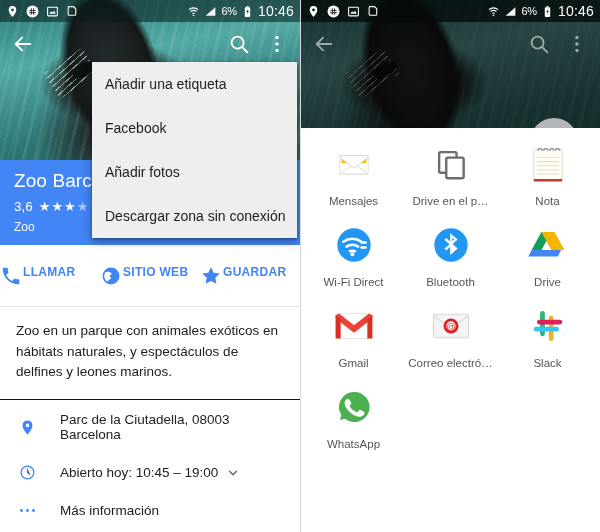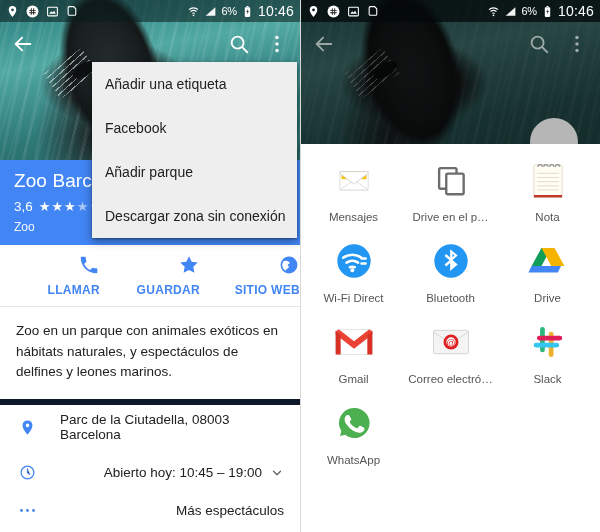--- a/index.html
+++ b/index.html
@@ -89,45 +89,45 @@
   .st{ color:#fff; }
   .st.half{ color:rgba(255,255,255,.55); }
   .st.off{ color:rgba(255,255,255,.42); }
   .place-cat{ font-size:12px; margin-top:6px; color:rgba(255,255,255,.95); }
 
   
   .actions{
     position:absolute; top:245px; left:0; width:100%; height:62px;
     display:flex; align-items:center; border-bottom:1px solid #e4e4e4; z-index:5;
   }
-  .action{ flex:1; display:flex; flex-direction:column; align-items:flex-end; gap:7px; cursor:pointer; }
+  .action{ flex:1; display:flex; align-items:flex-start; gap:1px; cursor:pointer; }
   .action-label{ font-size:12px; color:#4285f4; font-weight:600; letter-spacing:.3px; }
 
   
   .desc{
     position:absolute; top:307px; left:0; width:100%;
     padding:14px 16px 16px; font-size:13.5px; line-height:1.52; color:#212121;
-    border-bottom:6px solid #0f172a;
+    border-bottom:1px solid #0f172a;
   }
 
   
   .inforows{ position:absolute; top:401px; left:0; width:100%; }
-  .inforow{ display:flex; align-items:center; padding:11px 16px; cursor:pointer;justify-content:space-between; }
+  .inforow{ display:flex; align-items:center; padding:11px 16px; cursor:pointer; }
   .inforow .ri{ width:22px; min-width:22px; display:flex; justify-content:center; }
   .inforow .rt{ margin-left:22px; font-size:13.5px; color:#212121; display:flex; align-items:center; gap:8px; }
 
   
   .fab{
     position:absolute; right:22px; top:118px; width:48px; height:48px; border-radius:50%;
     background:#b6b6b6; z-index:12;
   }
 
   
   .sheet{
-    position:absolute; top:144px; left:0; width:100%; height:291px;
+    position:absolute; top:128px; left:0; width:100%; height:291px;
     background:#fff; z-index:20; padding:14px 4px 0;
   }
   .grid{ display:grid; grid-template-columns:repeat(3,1fr); row-gap:16px; }
   .app{ display:flex; flex-direction:column; align-items:center; gap:9px; cursor:pointer; padding:0 4px; }
   .app-ico{ width:44px; height:44px; display:flex; align-items:center; justify-content:center; }
   .app-label{
     font-size:11.5px; color:#555; text-align:center; max-width:92px;
     white-space:nowrap; overflow:hidden; text-overflow:ellipsis;
   }
 </style>
@@ -205,43 +205,43 @@
         <span class="st half">★</span>
         <span class="st off">★</span>
       </span>
     </div>
     <div class="place-cat">Zoo</div>
   </div>
 
   <div class="menu">
     <div class="menu-item">Añadir una etiqueta</div>
     <div class="menu-item">Facebook</div>
-    <div class="menu-item">Añadir parque</div>
+    <div class="menu-item">Añadir fotos</div>
     <div class="menu-item">Descargar zona sin conexión</div>
   </div>
 
   <div class="actions">
     <div class="action">
       <svg width="22" height="22" viewBox="0 0 24 24">
           <path fill="#4285f4" d="M6.6 10.8c1.4 2.8 3.8 5.1 6.6 6.6l2.2-2.2c.3-.3.7-.4 1-.2 1.2.4 2.4.6 3.7.6.6 0 1 .4 1 1V20c0 .6-.4 1-1 1C10.6 21 3 13.4 3 4c0-.6.4-1 1-1h3.5c.6 0 1 .4 1 1 0 1.3.2 2.5.6 3.7.1.3 0 .7-.2 1z"></path>
         </svg>
       <span class="action-label">LLAMAR</span>
     </div>
     <div class="action">
       <svg width="22" height="22" viewBox="0 0 24 24">
-          <path fill="#4285f4" d="M12 2.5l2.9 6 6.6.9-4.8 4.6 1.2 6.5L12 17.4 6.1 20.5l1.2-6.5L2.5 9.4l6.6-.9z"></path>
-        </svg>
-      <span class="action-label">GUARDAR</span>
+          <circle cx="12" cy="12" r="9.2" fill="#4285f4"></circle>
+          <path fill="#fff" d="M7 7.5c2.2-.4 4.6.3 5.6 1.6.6.8-.2 1.6-1.2 1.9-1.3.4-1 1.6-.1 2.1 1.1.6.5 2.1-.7 2.6-1.4.6-2.2 1.6-2 2.6-2.4-1-4-3.4-4-6.2 0-1.7.6-3.3 1.6-4.5z"></path>
+        </svg>
+      <span class="action-label">SITIO WEB</span>
     </div>
     <div class="action">
       <svg width="22" height="22" viewBox="0 0 24 24">
-          <circle cx="12" cy="12" r="9.2" fill="#4285f4"></circle>
-          <path fill="#fff" d="M7 7.5c2.2-.4 4.6.3 5.6 1.6.6.8-.2 1.6-1.2 1.9-1.3.4-1 1.6-.1 2.1 1.1.6.5 2.1-.7 2.6-1.4.6-2.2 1.6-2 2.6-2.4-1-4-3.4-4-6.2 0-1.7.6-3.3 1.6-4.5z"></path>
-        </svg>
-      <span class="action-label">SITIO WEB</span>
+          <path fill="#4285f4" d="M12 2.5l2.9 6 6.6.9-4.8 4.6 1.2 6.5L12 17.4 6.1 20.5l1.2-6.5L2.5 9.4l6.6-.9z"></path>
+        </svg>
+      <span class="action-label">GUARDAR</span>
     </div>
   </div>
 
   <div class="desc">Zoo en un parque con animales exóticos en hábitats naturales, y espectáculos de delfines y leones marinos.</div>
 
   <div class="inforows">
     <div class="inforow">
       <span class="ri">
         <svg width="17" height="17" viewBox="0 0 24 24">
             <path fill="#4285f4" d="M12 2a7 7 0 0 0-7 7c0 5.2 7 13 7 13s7-7.8 7-13a7 7 0 0 0-7-7zm0 9.5A2.5 2.5 0 1 1 12 6.5a2.5 2.5 0 0 1 0 5z"></path>
@@ -264,21 +264,21 @@
       </span>
     </div>
     <div class="inforow">
       <span class="ri">
         <svg width="17" height="7" viewBox="0 0 24 8">
             <circle cx="3.5" cy="4" r="2" fill="#4285f4"></circle>
             <circle cx="12" cy="4" r="2" fill="#4285f4"></circle>
             <circle cx="20.5" cy="4" r="2" fill="#4285f4"></circle>
           </svg>
       </span>
-      <span class="rt">Más espectáculos</span>
+      <span class="rt">Más información</span>
     </div>
   </div>
 </div>
 
 <div class="panel right">
 
   <div class="hero">
     <div class="seal">
       <div class="whisk"></div>
       <div class="nose"></div>

